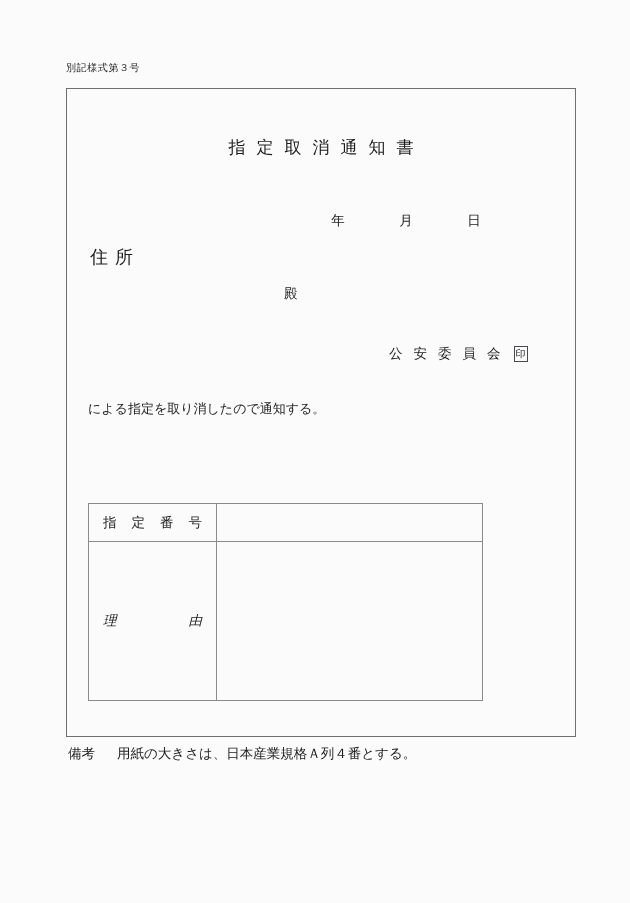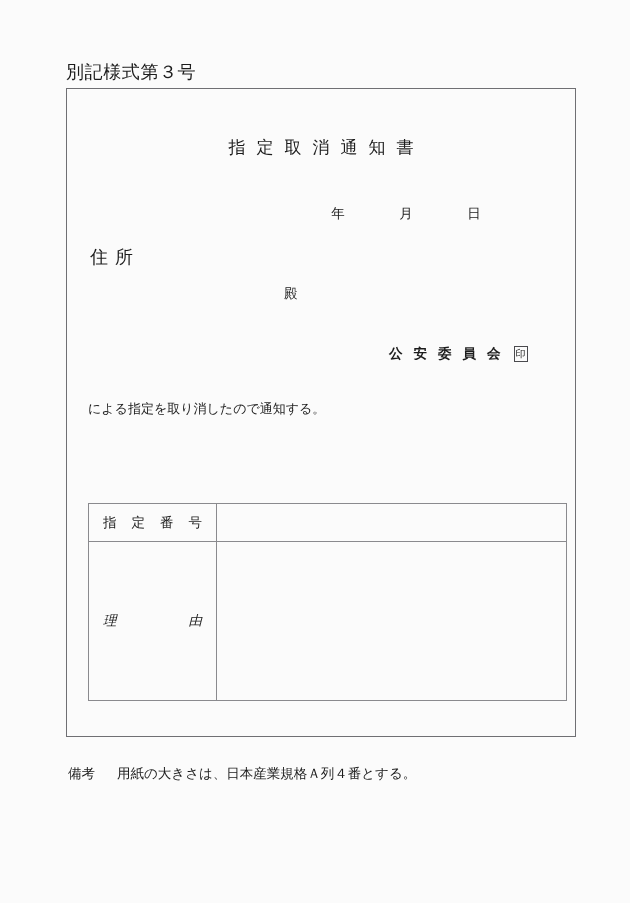--- a/index.html
+++ b/index.html
@@ -16,21 +16,21 @@
     position: relative;
     overflow: hidden;
     -webkit-font-smoothing: antialiased;
   }
 
   
   .form-number {
     position: absolute;
     left: 66px;
     top: 63px;
-    font-size: 18px;
+    font-size: 10px;
     letter-spacing: 0.6px;
     line-height: 1;
     white-space: nowrap;
   }
 
   
   .sheet-frame {
     position: absolute;
     left: 66px;
     top: 88px;
@@ -52,21 +52,21 @@
     font-size: 17px;
     letter-spacing: 11px;
     text-indent: 11px;
     white-space: nowrap;
     line-height: 1;
   }
 
   
   .date-line {
     position: absolute;
-    top: 118px;
+    top: 125px;
     left: 0;
     right: 0;
     text-align: center;
     font-size: 13.5px;
     line-height: 1;
     white-space: nowrap;
   }
   .date-line .inner {
     display: inline-block;
     padding-left: 170px;
@@ -103,21 +103,20 @@
   .issuer-line {
     position: absolute;
     left: 322px;
     top: 257px;
     font-size: 13.5px;
     line-height: 1;
     white-space: nowrap;
   }
   .issuer-line .issuer-name {
     letter-spacing: 11px;
-    font-weight: bold;
   }
   .seal-mark {
     display: inline-block;
     border: 1px solid #4a4a4e;
     font-size: 10px;
     line-height: 1;
     padding: 1.5px 1px 2px 1px;
     vertical-align: 1px;
     margin-left: 2px;
   }
@@ -133,21 +132,21 @@
   }
   .body-text .line-1 {
     text-indent: 14px;
   }
 
   
   .form-table {
     position: absolute;
     left: 21px;
     top: 414px;
-    width: 479px;
+    width: 395px;
     border-collapse: collapse;
     table-layout: fixed;
   }
   .form-table td {
     border: 1px solid #8a8a8e;
     font-size: 13.5px;
     vertical-align: middle;
     padding: 0;
   }
   .form-table .label-cell {
@@ -173,21 +172,20 @@
   }
 
   
   .footer-note {
     position: absolute;
     left: 68px;
     top: 747px;
     font-size: 13.5px;
     line-height: 1;
     white-space: nowrap;
-    margin-top: 20px;
   }
   .footer-note .note-gap {
     display: inline-block;
     width: 22px;
   }
 </style>
 </head>
 <body>
 
 <div class="form-number">別記様式第３号</div>

